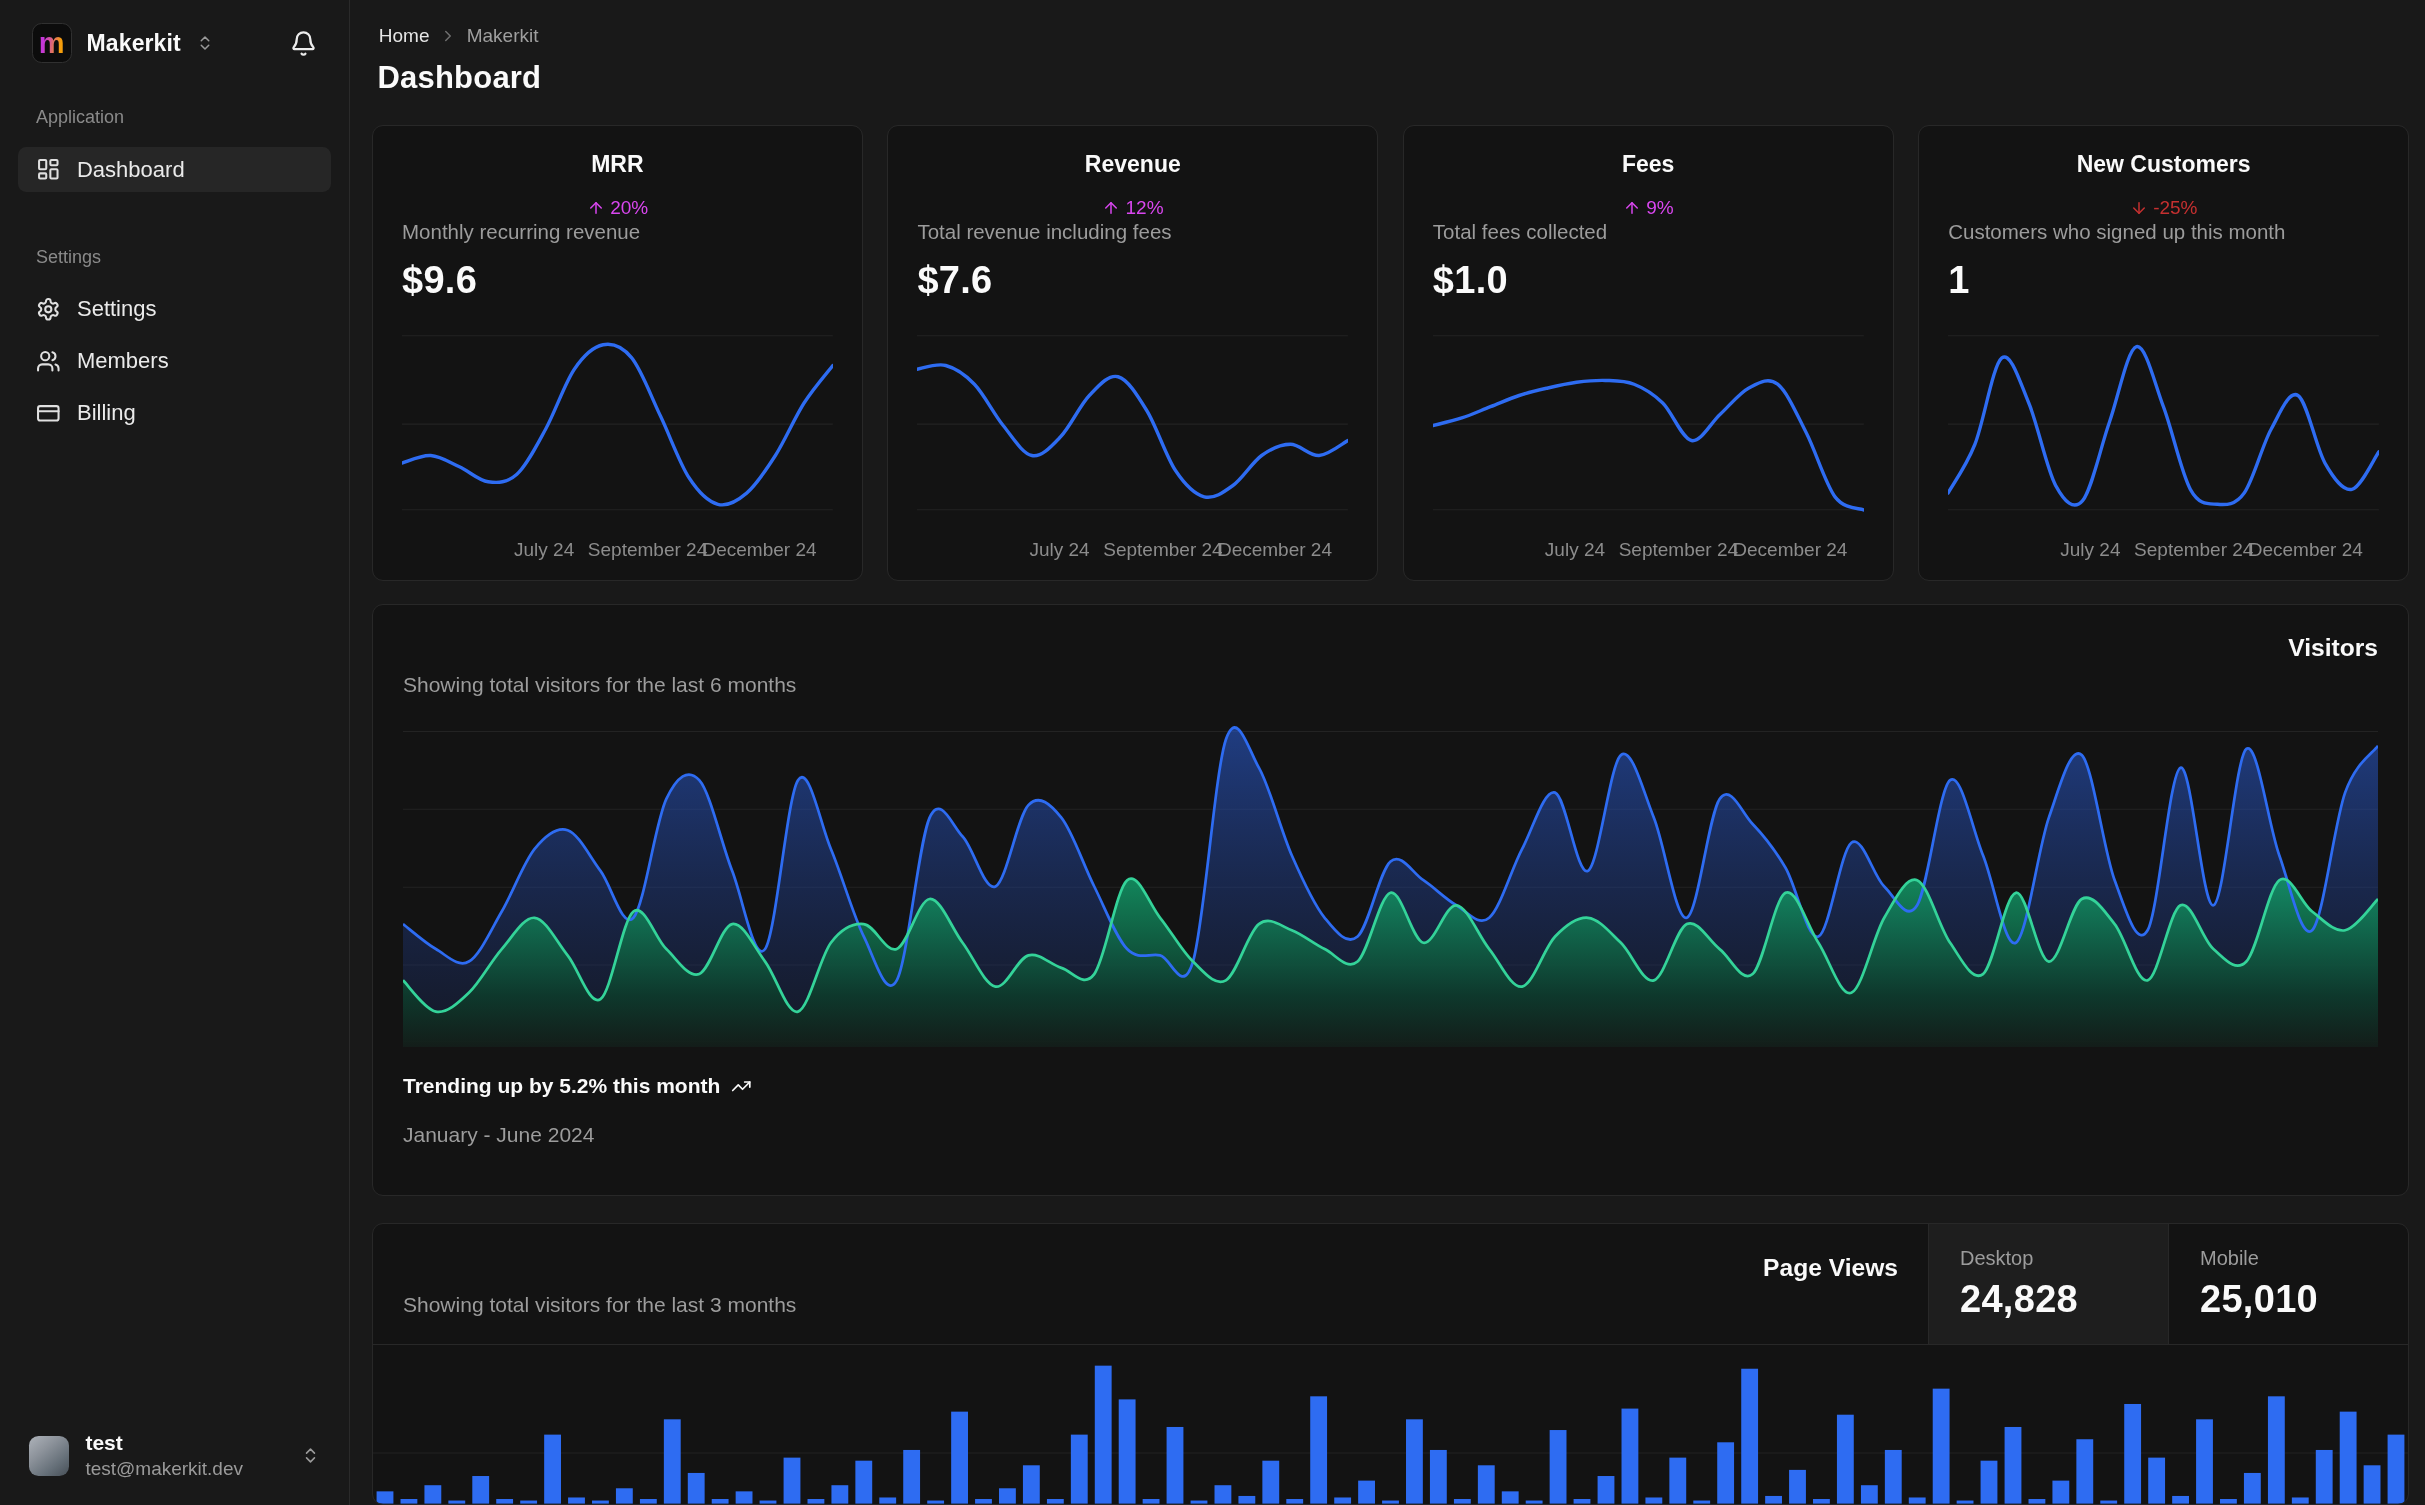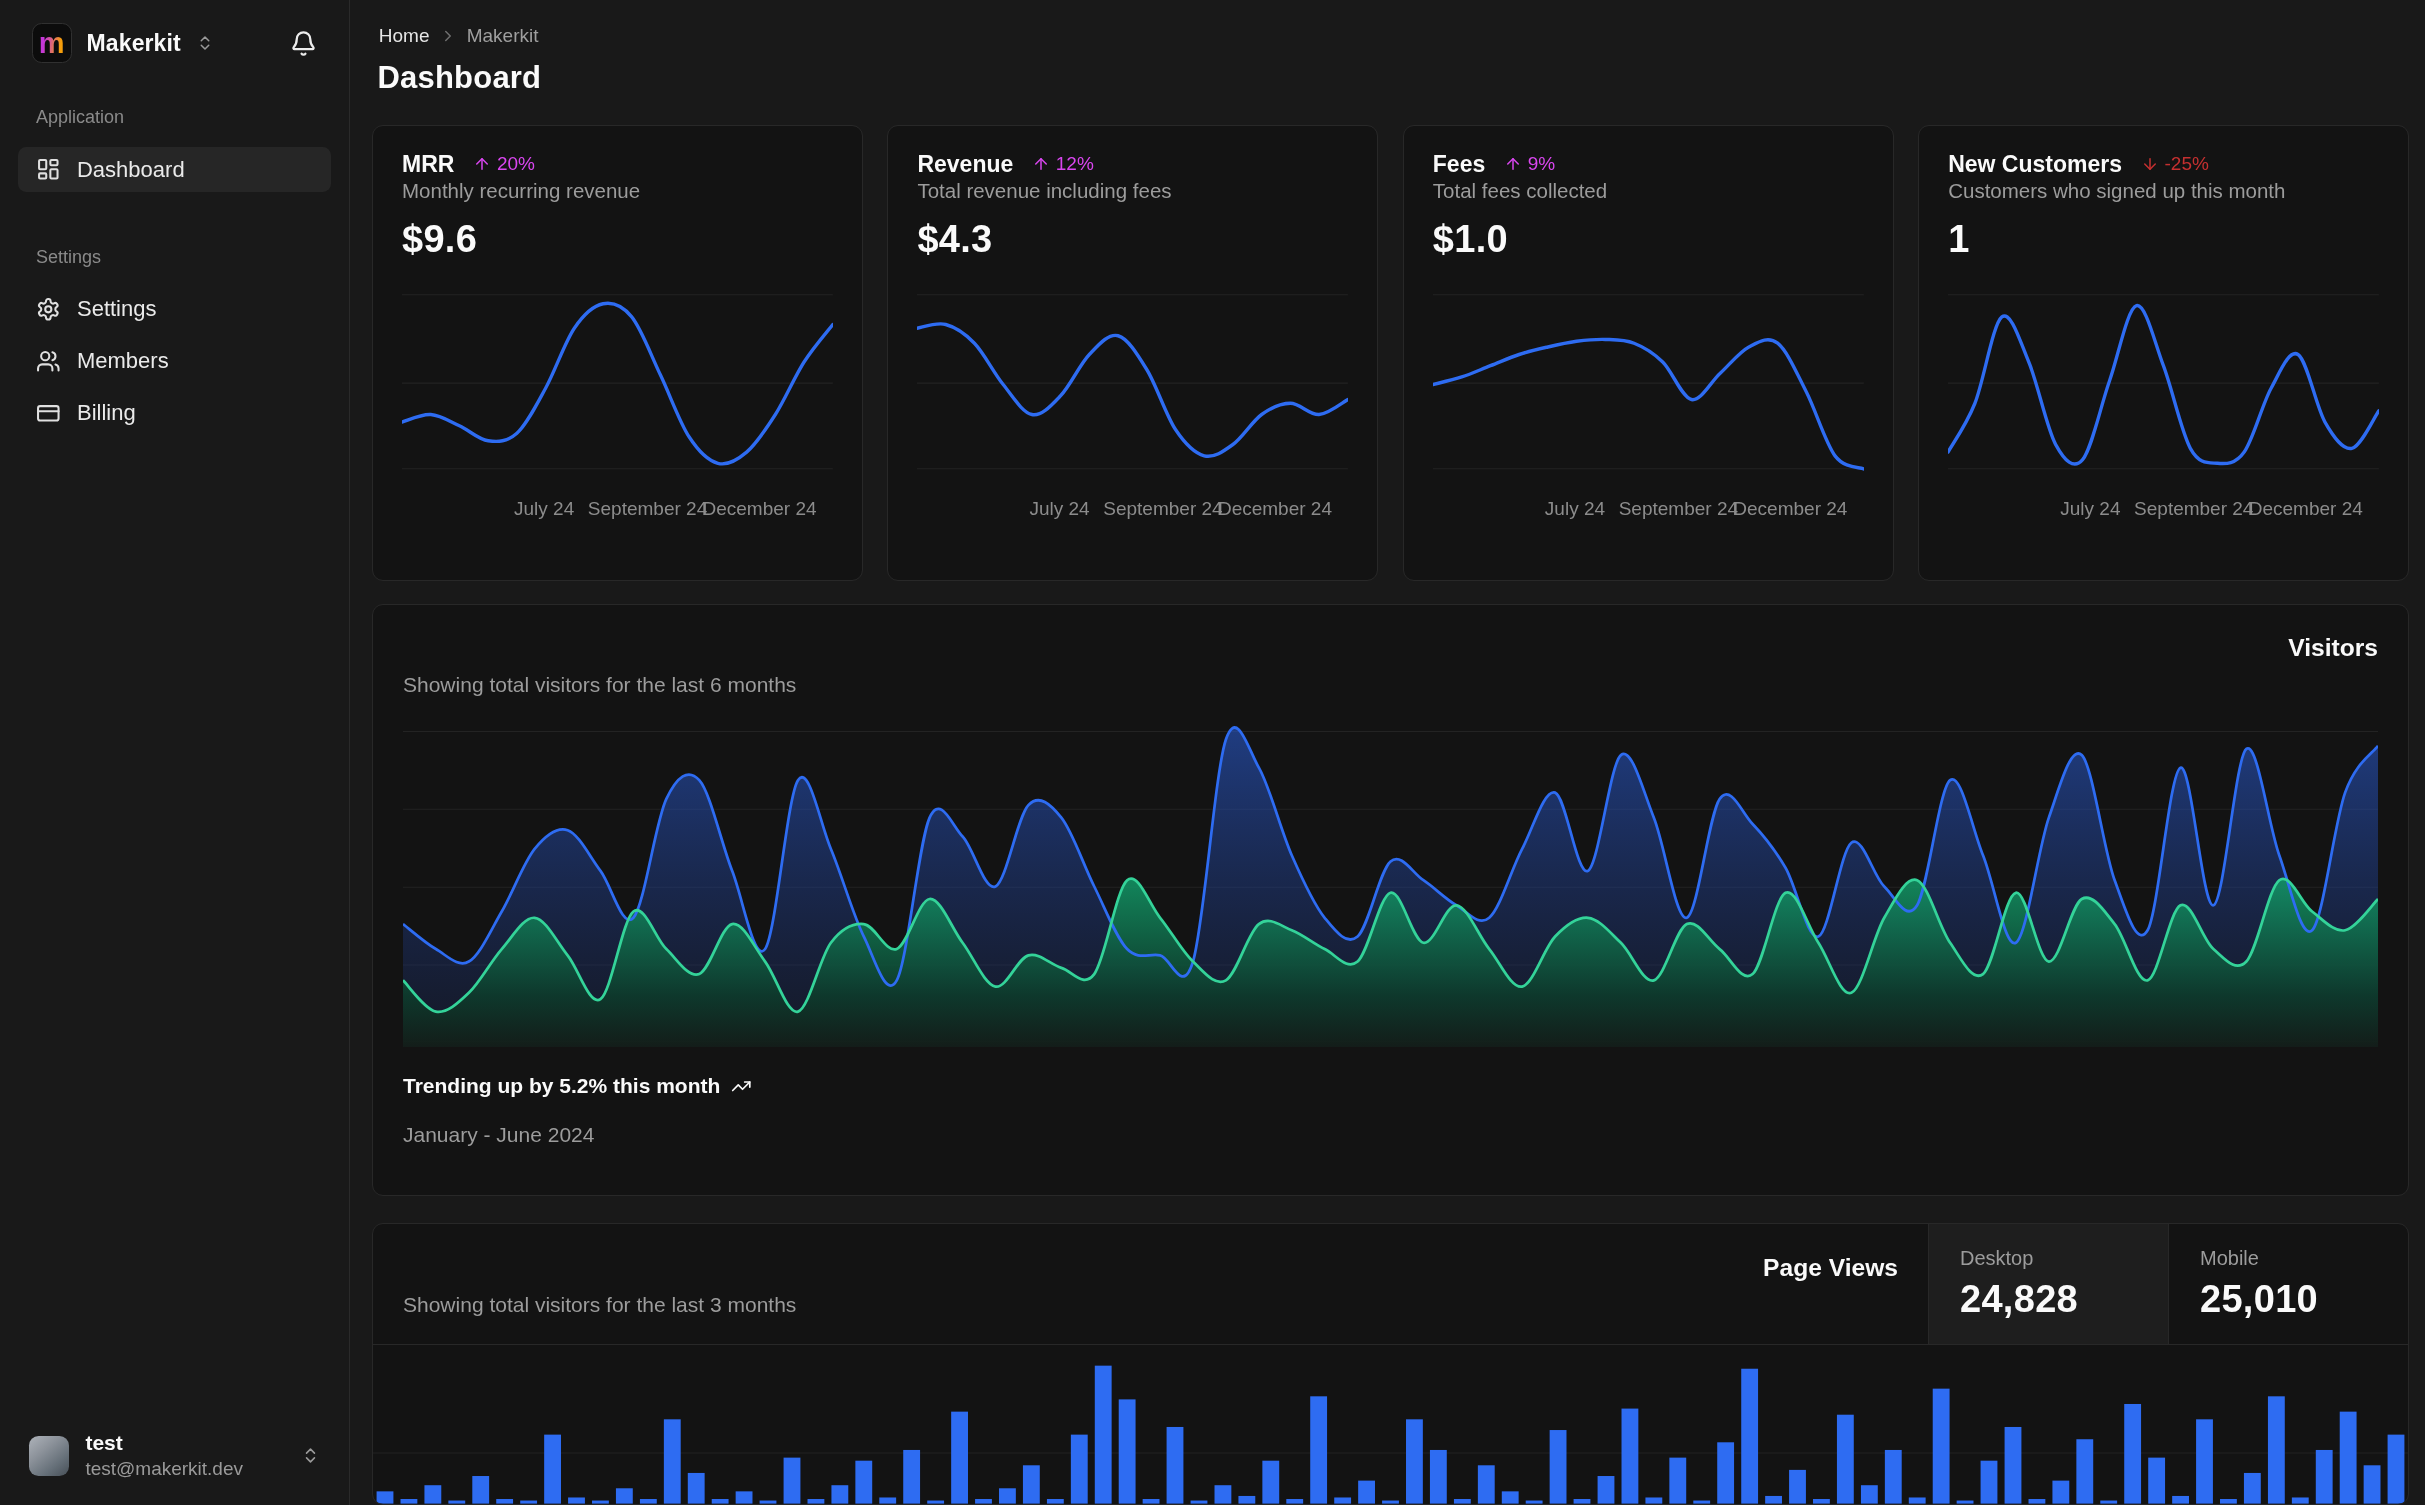--- a/index.html
+++ b/index.html
@@ -38,21 +38,21 @@
   
   main { flex:1; padding:24.6px 17px 0 22px; display:flex; flex-direction:column; min-width:0; }
   .breadcrumb { display:flex; align-items:center; gap:9.6px; font-size:19px; padding-left:6.8px; }
   .bc-home { color:#e6e6e6; cursor:pointer; }
   .bc-sep { color:#6f6f6f; display:flex; }
   .bc-current { color:#9f9f9f; }
   .page-title { font-size:31px; font-weight:700; margin-top:13.6px; padding-left:5.5px; letter-spacing:0.2px; }
 
   .stats-grid { display:grid; grid-template-columns:repeat(4,1fr); gap:24.6px; margin-top:29px; }
   .stat-card { background:#131313; border:0.7px solid #282828; border-radius:11px; padding:24.6px 29px 16.4px; height:456px; display:flex; flex-direction:column; }
-  .sc-head { display:flex; align-items:center; gap:19px; }
+  .sc-head { display:flex; align-items:center; gap:19px;flex-direction:column; }
   .sc-title { font-size:23px; font-weight:700; }
   .sc-delta { display:flex; align-items:center; gap:5.5px; font-size:19px; font-weight:500; }
   .sc-delta.up { color:#d946ef; }
   .sc-delta.down { color:#c53030; }
   .sc-desc { font-size:20.5px; color:#9c9c9c; margin-top:1px; }
   .sc-value { font-size:38px; font-weight:700; margin-top:15px; letter-spacing:0.3px; }
   .sc-chart { margin-top:20.5px; width:100%; height:207px; }
   .grid-line { stroke:#232323; stroke-width:1.5; }
   .sc-axis { position:relative; height:24.6px; margin-top:9.6px; font-size:19px; color:#8c8c8c; }
   .sc-axis span { position:absolute; transform:translateX(-50%); white-space:nowrap; }
@@ -208,21 +208,21 @@
         <span class="sc-title">Revenue</span>
         <span class="sc-delta up">
           <svg class="icon" width="18" height="18" viewBox="0 0 24 24">
               <path d="m5 12 7-7 7 7"></path>
               <path d="M12 19V5"></path>
             </svg>
           <span>12%</span>
         </span>
       </div>
       <div class="sc-desc">Total revenue including fees</div>
-      <div class="sc-value">$4.3</div>
+      <div class="sc-value">$7.6</div>
       <svg class="sc-chart" viewBox="0 0 640 300" preserveAspectRatio="none">
         <line class="grid-line" x1="0" y1="20" x2="640" y2="20"></line>
           <line class="grid-line" x1="0" y1="148" x2="640" y2="148"></line>
           <line class="grid-line" x1="0" y1="272" x2="640" y2="272"></line>
         <path class="spark-line" fill="none" stroke-width="5" stroke-linecap="round" d="M0.0,68.4C7.1,67.5 28.4,59.3 42.7,63.0C56.9,66.6 71.1,75.7 85.3,90.2C99.6,104.7 113.8,132.8 128.0,150.0C142.2,167.2 156.4,190.8 170.7,193.5C184.9,196.2 199.1,180.8 213.3,166.3C227.6,151.8 241.8,121.0 256.0,106.5C270.2,92.0 284.4,75.7 298.7,79.3C312.9,82.9 327.1,105.6 341.3,128.2C355.6,150.9 369.8,194.4 384.0,215.3C398.2,236.1 412.4,249.7 426.7,253.4C440.9,257.0 455.1,247.0 469.3,237.0C483.6,227.1 497.8,203.5 512.0,193.5C526.2,183.5 540.4,177.2 554.7,177.2C568.9,177.2 583.1,194.4 597.3,193.5C611.6,192.6 632.9,175.4 640.0,171.8" stroke="#2e6cf2"></path>
       </svg>
       <div class="sc-axis">
         <span class="ax-1">July 24</span>
           <span class="ax-2">September 24</span>
           <span class="ax-3">December 24</span>

